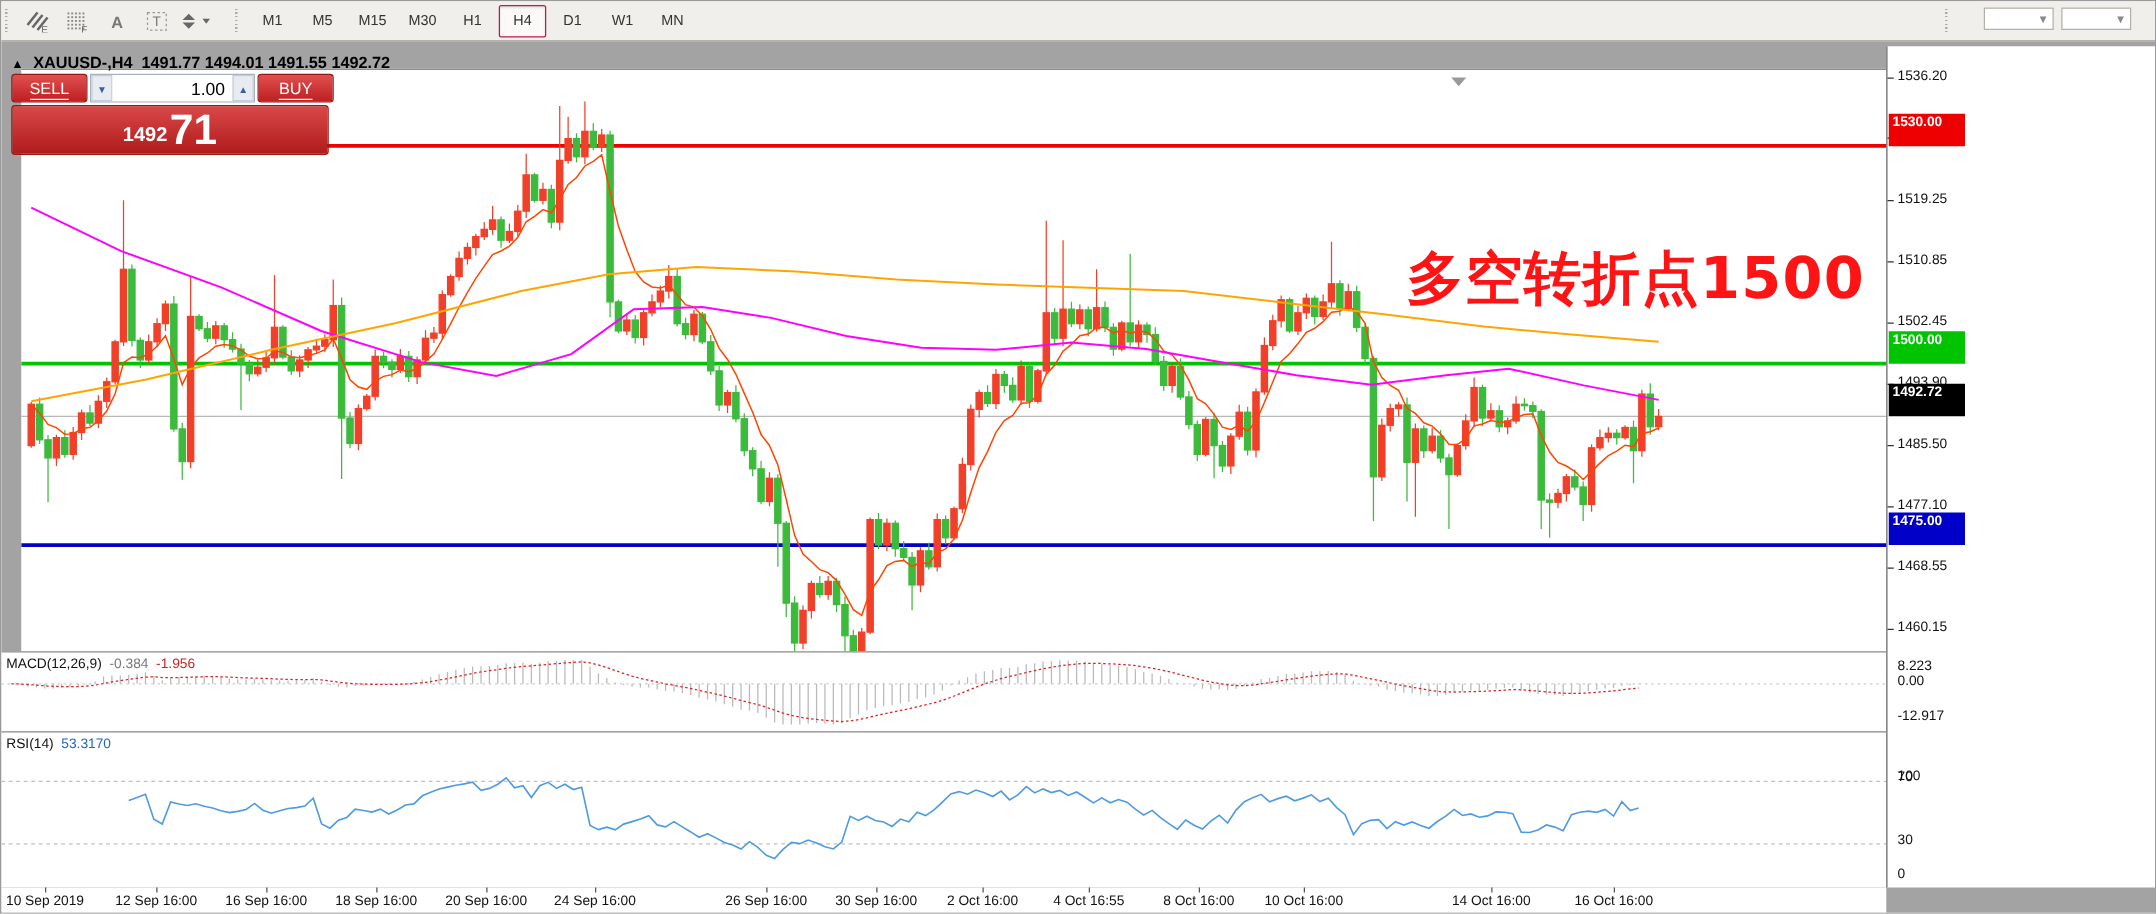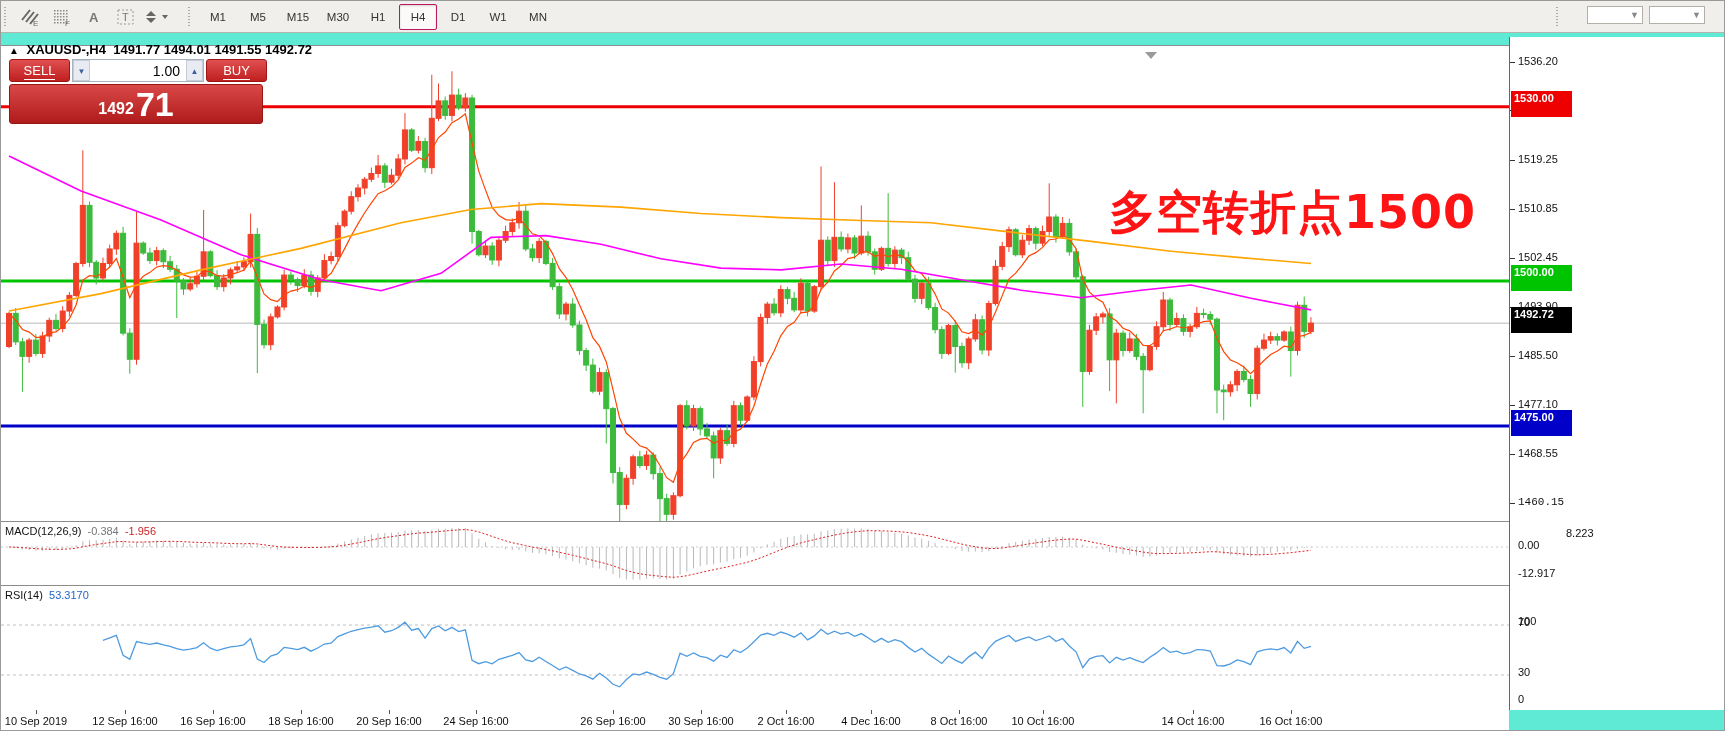--- a/index.html
+++ b/index.html
@@ -13,23 +13,23 @@
         background-size:2px 100%;background-repeat:repeat-y;}
   .icon-btn{width:28px;height:24px;display:flex;align-items:center;justify-content:center;
             color:#555;margin:0 1px;border:1px solid transparent;border-radius:2px;}
   .icon-btn svg{display:block}
   .tf-btn{min-width:30px;height:24px;line-height:24px;text-align:center;font-size:11.5px;color:#333;
           padding:0 3px;margin:0 1px;border:1px solid transparent;border-radius:2px;}
   .tf-btn.active{background:#fbfaf8;border:1px solid #be185d;box-shadow:inset 0 1px 2px rgba(0,0,0,.15);}
   .mini-combo{position:absolute;top:5px;width:56px;height:18px;border:1px solid #b3afa9;background:#fff;
               display:flex;align-items:center;justify-content:flex-end;padding-right:3px;box-sizing:border-box;color:#888;font-size:9px;}
   
-  .chart-area{position:absolute;left:0;top:32px;width:1725px;height:699px;background:#5eead4;}
+  .chart-area{position:absolute;left:0;top:32px;width:1725px;height:699px;background:#a3a3a3;}
   .pane{position:absolute;left:0;background:#fff;border-top:1px solid #8c8c8c;border-bottom:1px solid #8c8c8c;}
-  .pane-main{top:12px;height:482px;width:1508px;border-top:1px solid #8c8c8c;}
+  .pane-main{top:22px;height:482px;width:1508px;border-top:1px solid #8c8c8c;margin-left:16px;}
   .pane-macd{top:488px;height:63px;width:1508px;}
   .pane-rsi{top:552px;height:124px;width:1508px;}
   .time-axis{position:absolute;left:0;top:677px;width:1508px;height:22px;background:#fff;}
   .price-axis{position:absolute;left:1508px;top:4px;width:217px;height:673px;background:#fff;border-left:1px solid #666;}
   .tick-label{position:absolute;left:8px;font-size:11px;color:#111;white-space:nowrap;}
   .tick-dash{position:absolute;left:0;width:5px;height:1px;background:#333;}
   .price-tag{position:absolute;left:1px;min-width:55px;height:26px;line-height:14px;font-size:11px;
              color:#fff;padding:0 3px;font-weight:bold;}
   .time-label{position:absolute;top:5px;font-size:11px;color:#111;white-space:nowrap;transform:translateX(-50%);}
   .time-tick{position:absolute;top:0;width:1px;height:4px;background:#555;}
@@ -815,21 +815,21 @@
         <div class="time-label" style="left: 388px;">20 Sep 16:00</div>
         <div class="time-tick" style="left: 475px;"></div>
         <div class="time-label" style="left: 475px;">24 Sep 16:00</div>
         <div class="time-tick" style="left: 612px;"></div>
         <div class="time-label" style="left: 612px; text-align: center;">26 Sep 16:00</div>
         <div class="time-tick" style="left: 700px;"></div>
         <div class="time-label" style="left: 700px;">30 Sep 16:00</div>
         <div class="time-tick" style="left: 785px;"></div>
         <div class="time-label" style="left: 785px;">2 Oct 16:00</div>
         <div class="time-tick" style="left: 870px;"></div>
-        <div class="time-label" style="left: 870px;">4 Dec 16:00</div>
+        <div class="time-label" style="left: 870px;">4 Oct 16:55</div>
         <div class="time-tick" style="left: 958px;"></div>
         <div class="time-label" style="left: 958px;">8 Oct 16:00</div>
         <div class="time-tick" style="left: 1042px;"></div>
         <div class="time-label" style="left: 1042px;">10 Oct 16:00</div>
         <div class="time-tick" style="left: 1192px;"></div>
         <div class="time-label" style="left: 1192px;">14 Oct 16:00</div>
         <div class="time-tick" style="left: 1290px;"></div>
         <div class="time-label" style="left: 1290px;">16 Oct 16:00</div>
       </div>
     <div class="price-axis" id="price-axis">
@@ -845,22 +845,22 @@
         <div class="tick-label" style="top: 213.655px;">1502.45</div>
         <div class="tick-dash" style="top: 270.297px;"></div>
         <div class="tick-label" style="top: 263.297px;">1493.90</div>
         <div class="tick-dash" style="top: 319.067px;"></div>
         <div class="tick-label" style="top: 312.067px;">1485.50</div>
         <div class="tick-dash" style="top: 367.837px;"></div>
         <div class="tick-label" style="top: 360.837px;">1477.10</div>
         <div class="tick-dash" style="top: 417.479px;"></div>
         <div class="tick-label" style="top: 410.479px;">1468.55</div>
         <div class="tick-dash" style="top: 466.249px;"></div>
-        <div class="tick-label" style="top: 459.249px; font-family: Liberation Mono, monospace;">1460.15</div>
-        <div class="tick-label" style="top: 490px; margin-left: 48px;">8.223</div>
+        <div class="tick-label" style="top: 459.249px;">1460.15</div>
+        <div class="tick-label" style="top: 490px;">8.223</div>
         <div class="tick-label" style="top: 502px;">0.00</div>
         <div class="tick-label" style="top: 530px;">-12.917</div>
         <div class="tick-label" style="top: 578px;">100</div>
         <div class="tick-label" style="top: 579px;">70</div>
         <div class="tick-label" style="top: 629px;">30</div>
         <div class="tick-label" style="top: 656px;">0</div>
         <div class="price-tag" style="top: 53.7px; background: rgb(238, 0, 0);">1530.00</div>
         <div class="price-tag" style="top: 227.88px; background: rgb(0, 196, 0);">1500.00</div>
         <div class="price-tag" style="top: 373.03px; background: rgb(0, 0, 200);">1475.00</div>
         <div class="price-tag" style="top: 270.148px; background: rgb(0, 0, 0);">1492.72</div>

